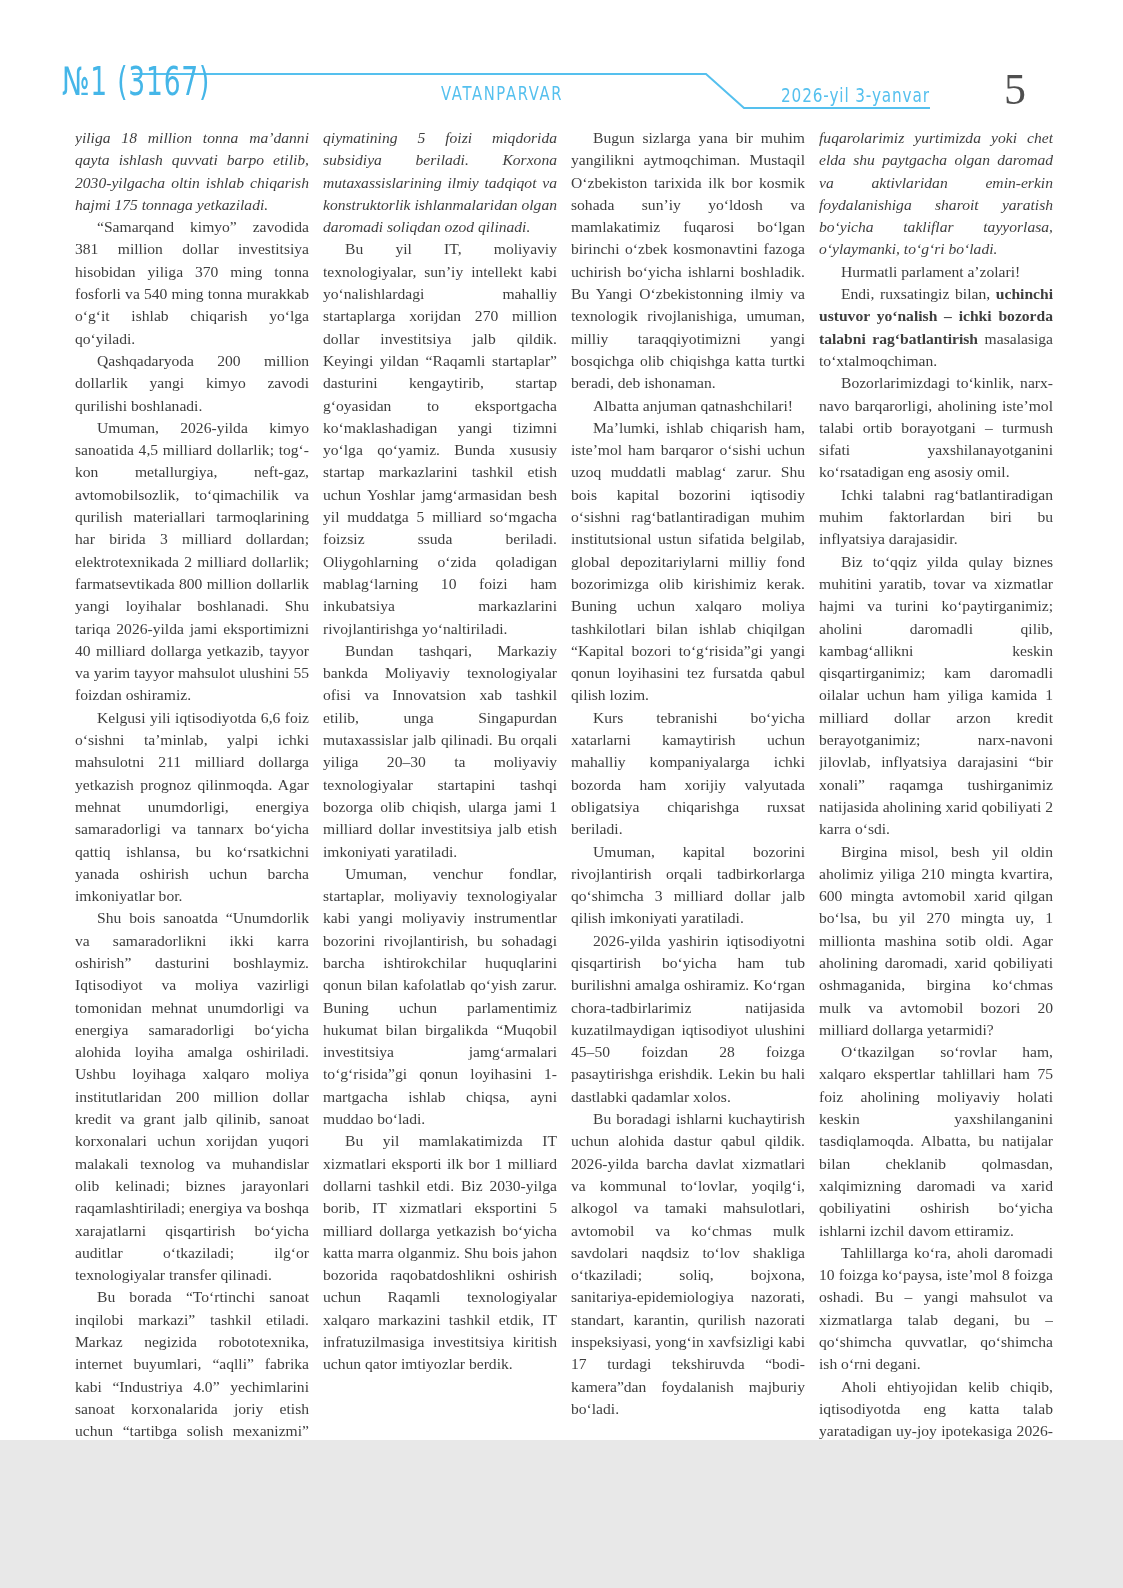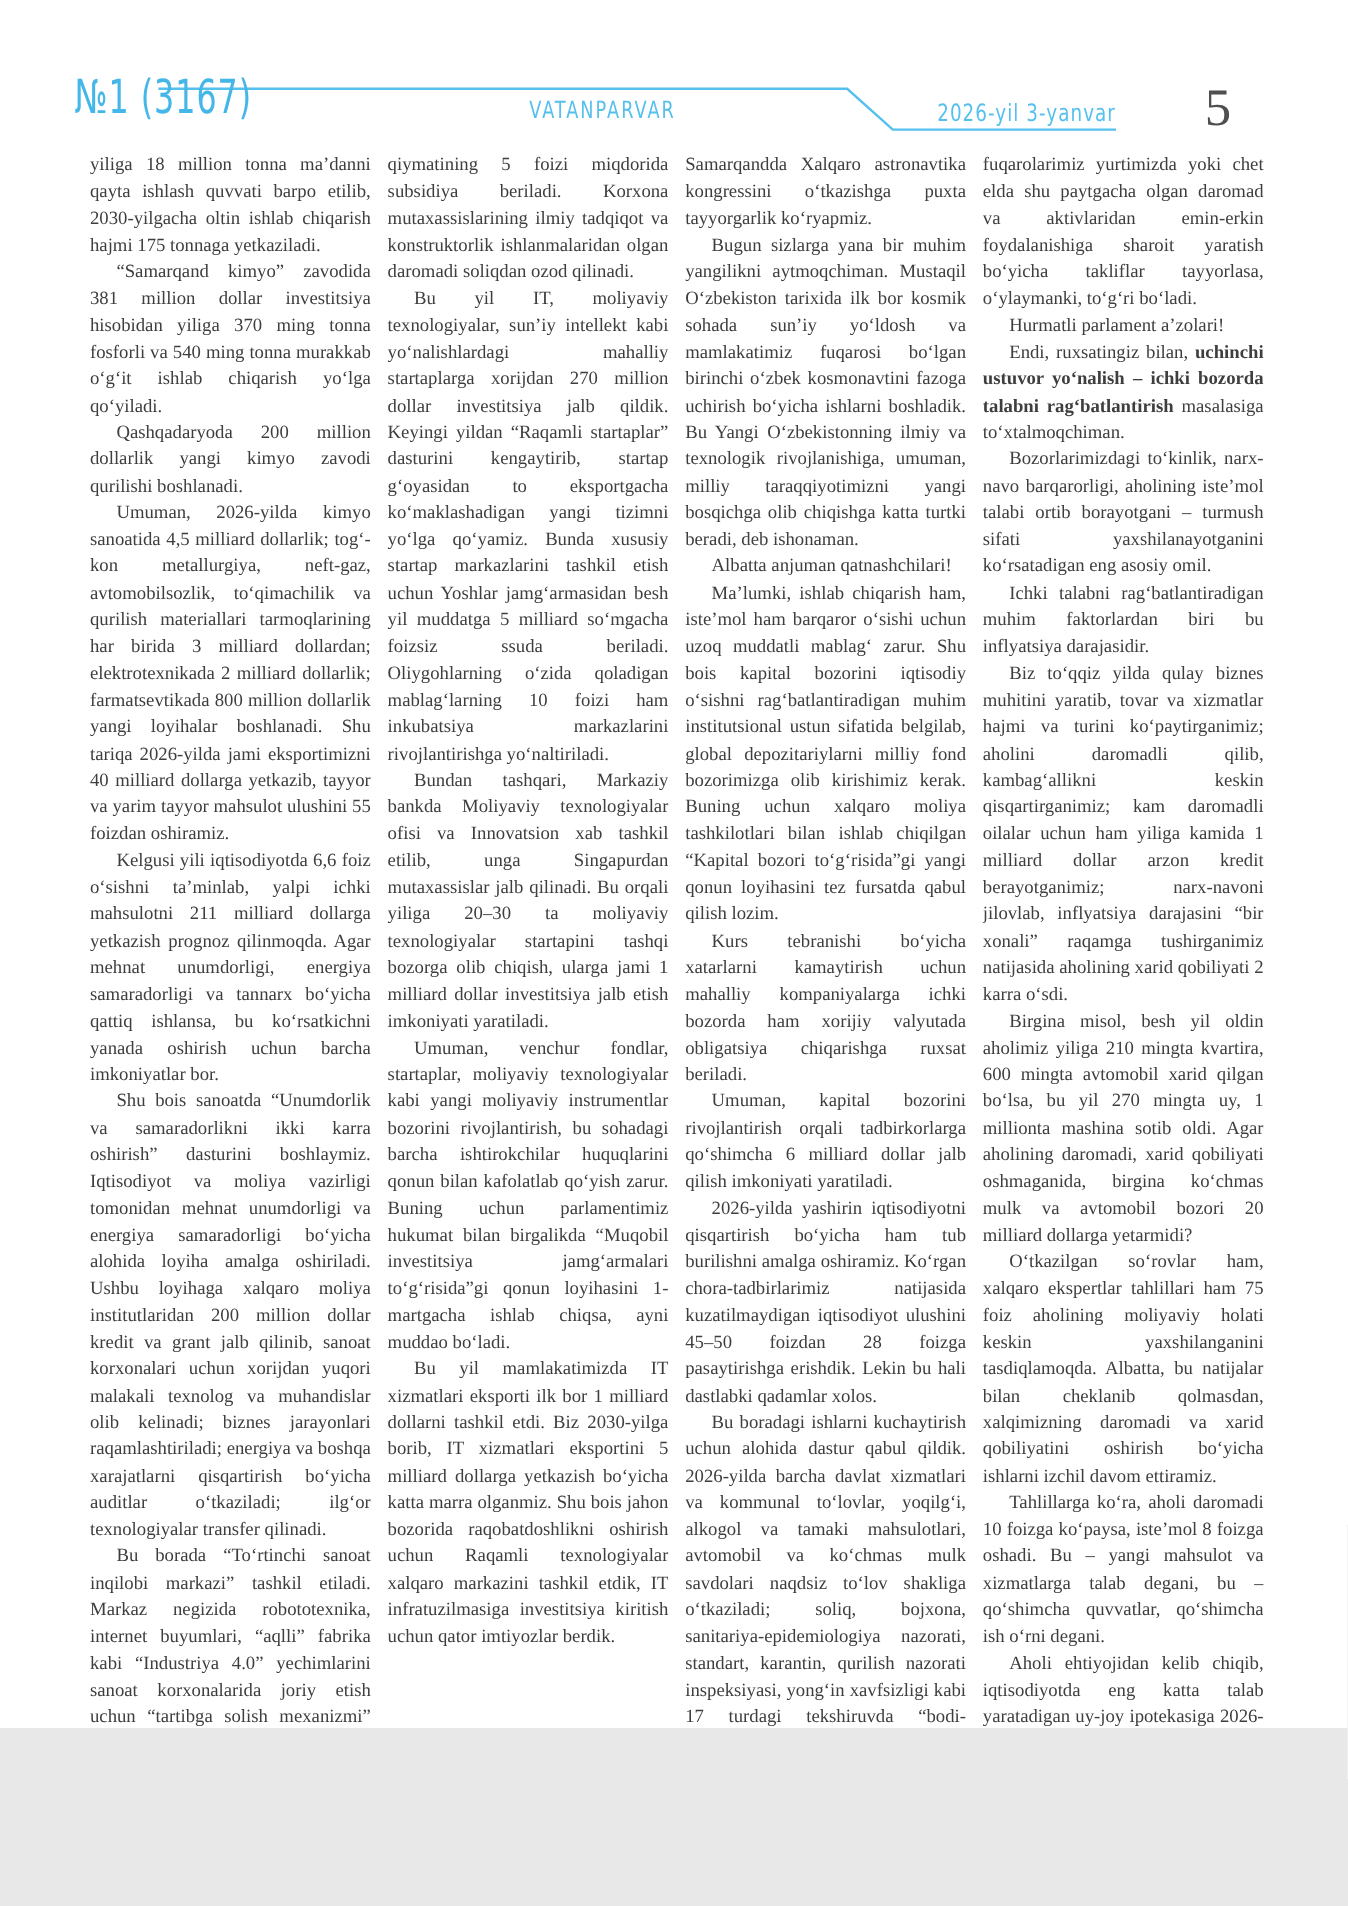--- a/index.html
+++ b/index.html
@@ -38,21 +38,21 @@
   .columns{
     position:absolute;left:75px;top:127px;width:978px;height:1390px;
     display:flex;gap:14px;overflow:hidden;
   }
   .col{
     flex:1 1 0;overflow:hidden;
     font-size:15.6px;line-height:22.3px;color:#3e3e3e;
     text-align:justify;
   }
   .col p{margin:0;text-indent:22px;}
-  .col p.noindent{text-indent:0;}
+  .col p.noindent{text-indent:0;font-style:italic;}
   .col b{font-weight:bold;}
 </style>
 </head>
 <body>
 
 <div class="page">
 
   <svg class="hdr-rule" width="1123" height="130">
     <polyline points="132,74 706,74 744,108 930,108" fill="none" stroke="#55c0ee" stroke-width="2"></polyline>
   </svg>
@@ -73,26 +73,25 @@
         <p>Bu borada “Toʻrtinchi sanoat inqilobi markazi” tashkil etiladi. Markaz negizida robototexnika, internet buyumlari, “aqlli” fabrika kabi “Industriya 4.0” yechimlarini sanoat korxonalarida joriy etish uchun “tartibga solish mexanizmi” yaratiladi. Bunda korxonalar yangi texnologiyalarni ishlab chiqarishga joriy qilishdan oldin ularni sinovdan oʻtkazish imkoniga ega boʻladi.</p>
       </div>
       <div class="col">
         <p class="noindent">qiymatining 5 foizi miqdorida subsidiya beriladi. Korxona mutaxassislarining ilmiy tadqiqot va konstruktorlik ishlanmalaridan olgan daromadi soliqdan ozod qilinadi.</p>
         <p>Bu yil IT, moliyaviy texnologiyalar, sun’iy intellekt kabi yoʻnalishlardagi mahalliy startaplarga xorijdan 270 million dollar investitsiya jalb qildik. Keyingi yildan “Raqamli startaplar” dasturini kengaytirib, startap gʻoyasidan to eksportgacha koʻmaklashadigan yangi tizimni yoʻlga qoʻyamiz. Bunda xususiy startap markazlarini tashkil etish uchun Yoshlar jamgʻarmasidan besh yil muddatga 5 milliard soʻmgacha foizsiz ssuda beriladi. Oliygohlarning oʻzida qoladigan mablagʻlarning 10 foizi ham inkubatsiya markazlarini rivojlantirishga yoʻnaltiriladi.</p>
         <p>Bundan tashqari, Markaziy bankda Moliyaviy texnologiyalar ofisi va Innovatsion xab tashkil etilib, unga Singapurdan mutaxassislar jalb qilinadi. Bu orqali yiliga 20–30 ta moliyaviy texnologiyalar startapini tashqi bozorga olib chiqish, ularga jami 1 milliard dollar investitsiya jalb etish imkoniyati yaratiladi.</p>
         <p>Umuman, venchur fondlar, startaplar, moliyaviy texnologiyalar kabi yangi moliyaviy instrumentlar bozorini rivojlantirish, bu sohadagi barcha ishtirokchilar huquqlarini qonun bilan kafolatlab qoʻyish zarur. Buning uchun parlamentimiz hukumat bilan birgalikda “Muqobil investitsiya jamgʻarmalari toʻgʻrisida”gi qonun loyihasini 1-martgacha ishlab chiqsa, ayni muddao boʻladi.</p>
         <p>Bu yil mamlakatimizda IT xizmatlari eksporti ilk bor 1 milliard dollarni tashkil etdi. Biz 2030-yilga borib, IT xizmatlari eksportini 5 milliard dollarga yetkazish boʻyicha katta marra olganmiz. Shu bois jahon bozorida raqobatdoshlikni oshirish uchun Raqamli texnologiyalar xalqaro markazini tashkil etdik, IT infratuzilmasiga investitsiya kiritish uchun qator imtiyozlar berdik.</p>
       </div>
       <div class="col">
-        <p class="noindent">Samarqandda Xalqaro astronavtika kongressini oʻtkazishga puxta tayyorgarlik koʻryapmiz.</p>
         <p>Bugun sizlarga yana bir muhim yangilikni aytmoqchiman. Mustaqil Oʻzbekiston tarixida ilk bor kosmik sohada sun’iy yoʻldosh va mamlakatimiz fuqarosi boʻlgan birinchi oʻzbek kosmonavtini fazoga uchirish boʻyicha ishlarni boshladik. Bu Yangi Oʻzbekistonning ilmiy va texnologik rivojlanishiga, umuman, milliy taraqqiyotimizni yangi bosqichga olib chiqishga katta turtki beradi, deb ishonaman.</p>
         <p>Albatta anjuman qatnashchilari!</p>
         <p>Ma’lumki, ishlab chiqarish ham, iste’mol ham barqaror oʻsishi uchun uzoq muddatli mablagʻ zarur. Shu bois kapital bozorini iqtisodiy oʻsishni ragʻbatlantiradigan muhim institutsional ustun sifatida belgilab, global depozitariylarni milliy fond bozorimizga olib kirishimiz kerak. Buning uchun xalqaro moliya tashkilotlari bilan ishlab chiqilgan “Kapital bozori toʻgʻrisida”gi yangi qonun loyihasini tez fursatda qabul qilish lozim.</p>
         <p>Kurs tebranishi boʻyicha xatarlarni kamaytirish uchun mahalliy kompaniyalarga ichki bozorda ham xorijiy valyutada obligatsiya chiqarishga ruxsat beriladi.</p>
-        <p>Umuman, kapital bozorini rivojlantirish orqali tadbirkorlarga qoʻshimcha 6 milliard dollar jalb qilish imkoniyati yaratiladi.</p>
+        <p>Umuman, kapital bozorini rivojlantirish orqali tadbirkorlarga qoʻshimcha 3 milliard dollar jalb qilish imkoniyati yaratiladi.</p>
         <p>2026-yilda yashirin iqtisodiyotni qisqartirish boʻyicha ham tub burilishni amalga oshiramiz. Koʻrgan chora-tadbirlarimiz natijasida kuzatilmaydigan iqtisodiyot ulushini 45–50 foizdan 28 foizga pasaytirishga erishdik. Lekin bu hali dastlabki qadamlar xolos.</p>
         <p>Bu boradagi ishlarni kuchaytirish uchun alohida dastur qabul qildik. 2026-yilda barcha davlat xizmatlari va kommunal toʻlovlar, yoqilgʻi, alkogol va tamaki mahsulotlari, avtomobil va koʻchmas mulk savdolari naqdsiz toʻlov shakliga oʻtkaziladi; soliq, bojxona, sanitariya-epidemiologiya nazorati, standart, karantin, qurilish nazorati inspeksiyasi, yongʻin xavfsizligi kabi 17 turdagi tekshiruvda “bodi-kamera”dan foydalanish majburiy boʻladi.</p>
       </div>
       <div class="col">
         <p class="noindent">fuqarolarimiz yurtimizda yoki chet elda shu paytgacha olgan daromad va aktivlaridan emin-erkin foydalanishiga sharoit yaratish boʻyicha takliflar tayyorlasa, oʻylaymanki, toʻgʻri boʻladi.</p>
         <p>Hurmatli parlament a’zolari!</p>
         <p>Endi, ruxsatingiz bilan, <b>uchinchi ustuvor yoʻnalish – ichki bozorda talabni ragʻbatlantirish</b> masalasiga toʻxtalmoqchiman.</p>
         <p>Bozorlarimizdagi toʻkinlik, narx-navo barqarorligi, aholining iste’mol talabi ortib borayotgani – turmush sifati yaxshilanayotganini koʻrsatadigan eng asosiy omil.</p>
         <p>Ichki talabni ragʻbatlantiradigan muhim faktorlardan biri bu inflyatsiya darajasidir.</p>
         <p>Biz toʻqqiz yilda qulay biznes muhitini yaratib, tovar va xizmatlar hajmi va turini koʻpaytirganimiz; aholini daromadli qilib, kambagʻallikni keskin qisqartirganimiz; kam daromadli oilalar uchun ham yiliga kamida 1 milliard dollar arzon kredit berayotganimiz; narx-navoni jilovlab, inflyatsiya darajasini “bir xonali” raqamga tushirganimiz natijasida aholining xarid qobiliyati 2 karra oʻsdi.</p>

